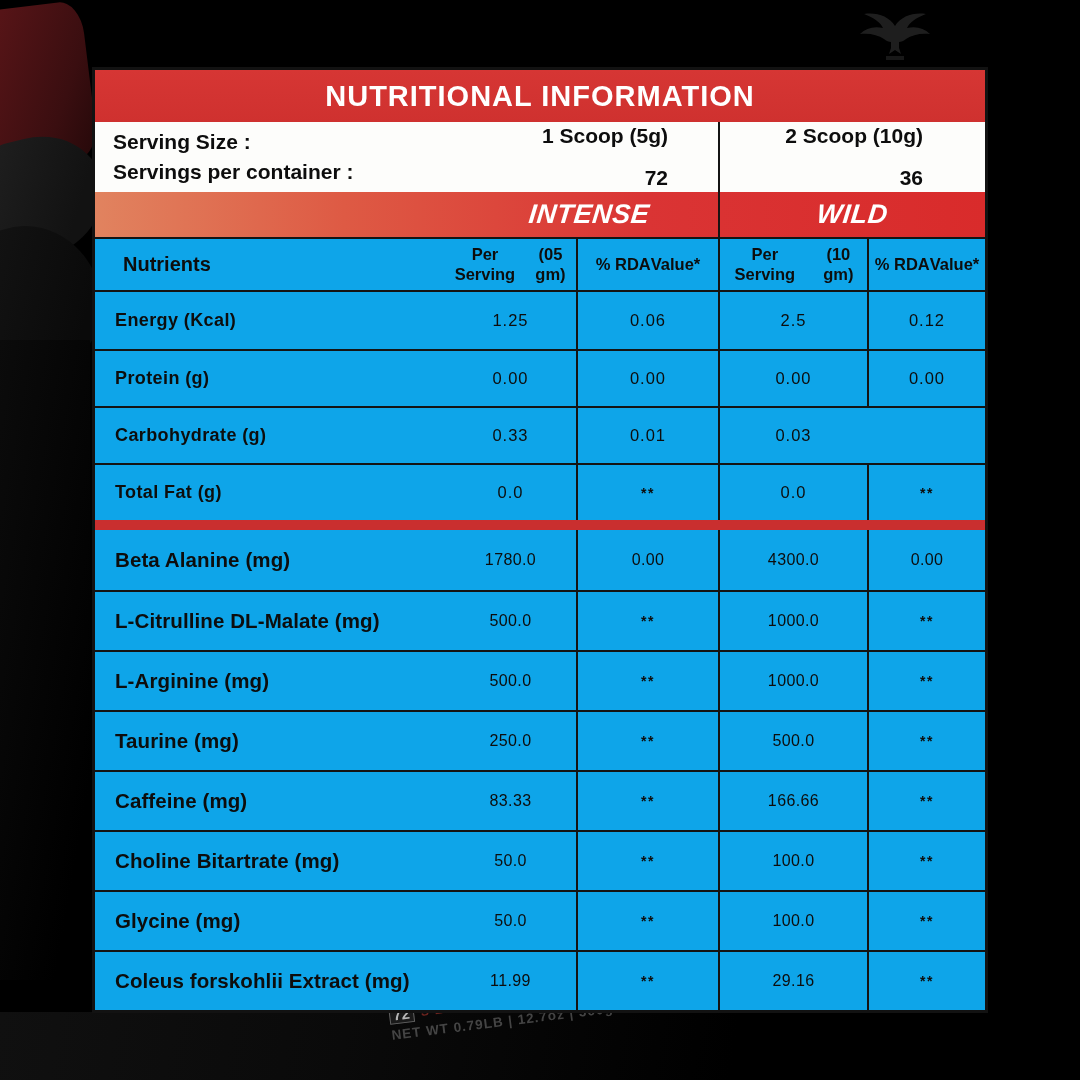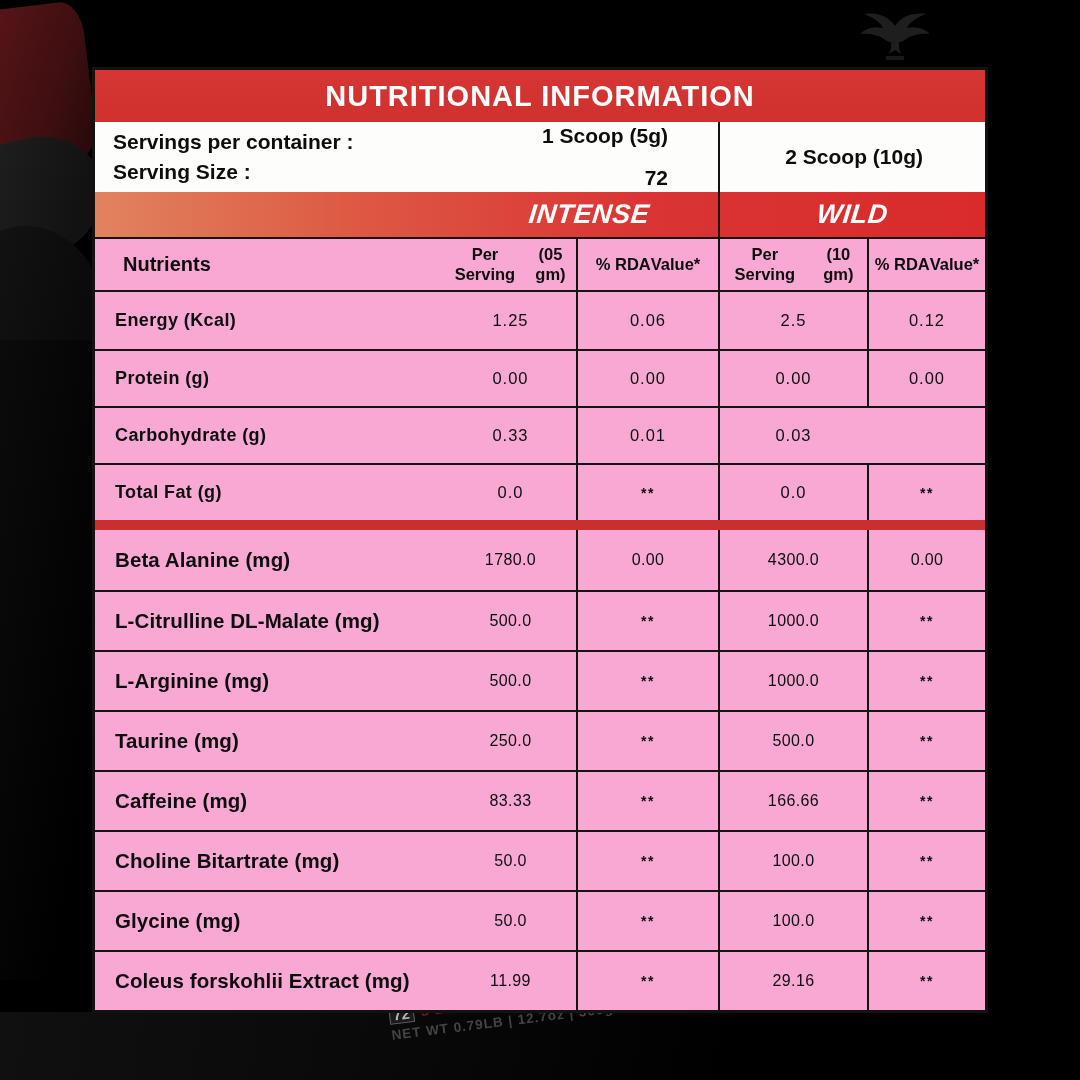--- a/index.html
+++ b/index.html
@@ -44,21 +44,21 @@
   }
   .badge-servings{
     color:#8d2d27;font-size:12px;font-weight:800;letter-spacing:6px;opacity:.85;
   }
   .net-weight{
     margin-top:3px;color:#585858;font-size:13.5px;font-weight:700;letter-spacing:1px;opacity:.85;
   }
   
   .panel{
     position:absolute;left:92px;top:67px;width:890px;height:940px;
-    background:#f9a8d4;border:3px solid #121212;box-sizing:content-box;
+    background:#0ea5e9;border:3px solid #121212;box-sizing:content-box;
     display:flex;flex-direction:column;color:#0d0d0d;
   }
   .title-bar{
     height:52px;background:linear-gradient(180deg,#D63634,#CF312F);
     display:flex;align-items:center;justify-content:center;flex:0 0 auto;
   }
   .title-bar span{
     color:#fff;font-size:29px;font-weight:800;letter-spacing:1px;
   }
   
@@ -131,29 +131,30 @@
   </div>
 
   <div class="panel">
 
     <div class="title-bar">
       <span>NUTRITIONAL INFORMATION</span>
     </div>
 
     <div class="serving">
       <div class="s-labels">
+        <div>Serving Size :</div>
         <div>Servings per container :</div>
-        <div>Serving Size :</div>
       </div>
       <div class="s-col s-mid">
         <div>1 Scoop (5g)</div>
         <div>72</div>
       </div>
       <div class="s-col s-right">
         <div>2 Scoop (10g)</div>
+        <div>36</div>
       </div>
     </div>
 
     <div class="variant-bar">
       <div class="v-left">
         <span>INTENSE</span>
       </div>
       <div class="v-right">
         <span>WILD</span>
       </div>

